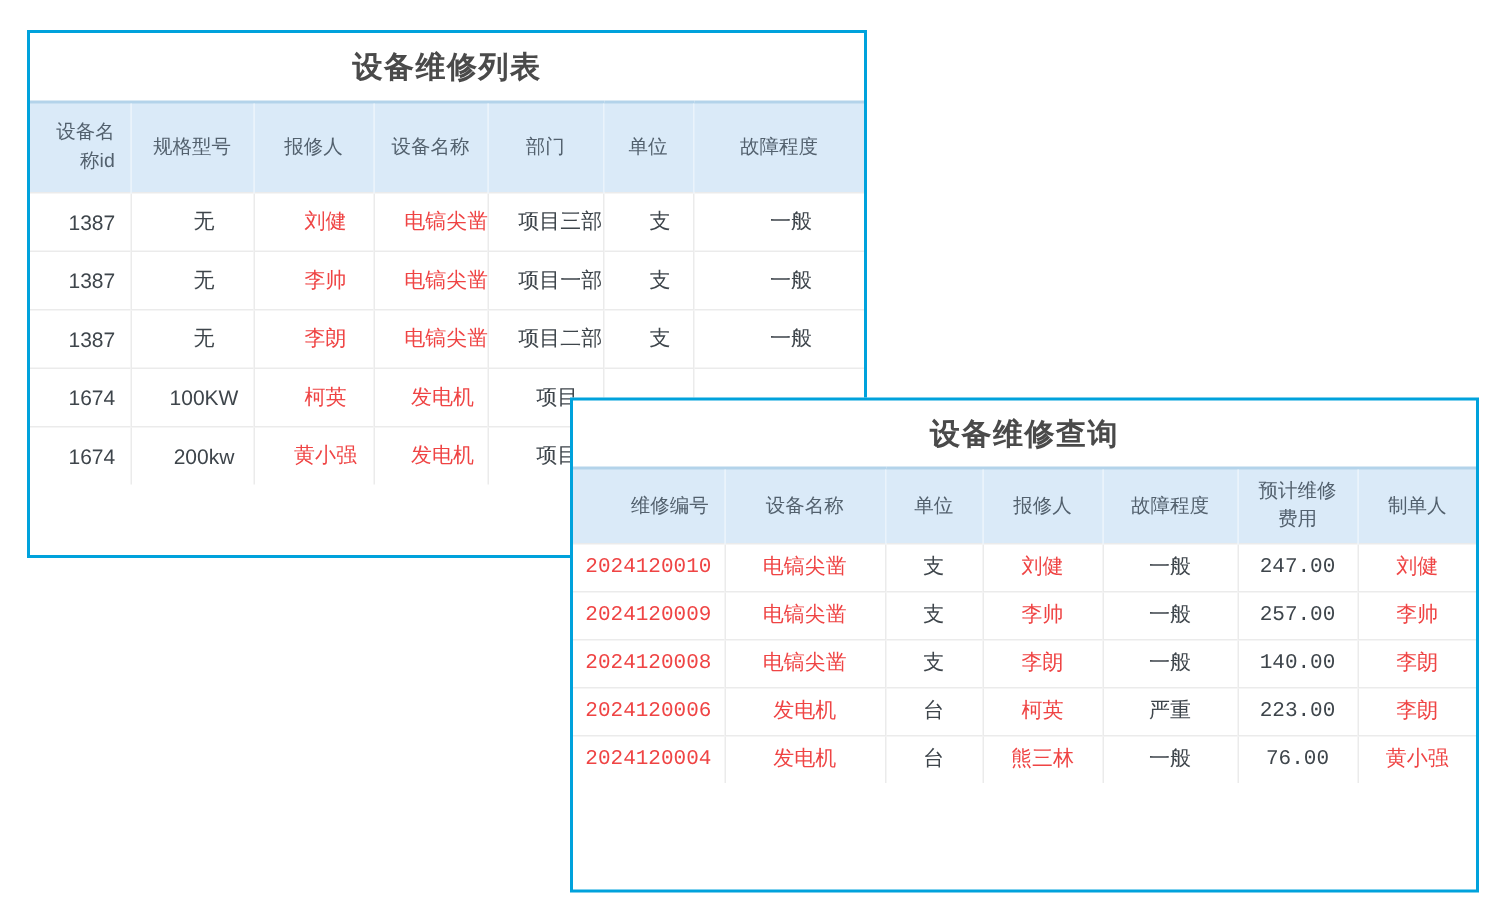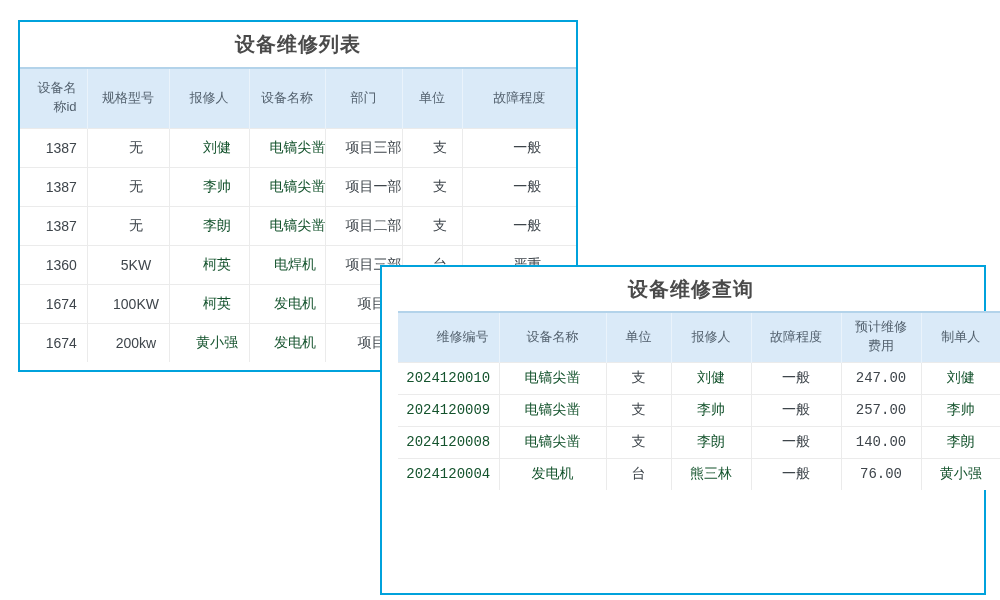--- a/index.html
+++ b/index.html
@@ -59,30 +59,30 @@
     font-size: 14px;
     color: #3e454b;
     text-align: center;
     vertical-align: middle;
     padding: 0 4px;
     overflow: hidden;
     white-space: nowrap;
     box-sizing: border-box;
   }
   tbody td:first-child { border-left: none; }
-  td.link { color: #14532d; cursor: pointer; }
+  td.link { color: #ef4444; cursor: pointer; }
 
   
   #panel-list { left: 18px; top: 8px; width: 560px; height: 352px; z-index: 1; }
   #panel-list .panel-title { height: 45px; }
   #panel-list thead th { height: 60px; }
   #panel-list tbody td { height: 39px; padding-left: 20px; }
 
   
-  #panel-query { left: 380px; top: 253px; width: 606px; height: 330px; z-index: 2; padding-left: 16px; }
+  #panel-query { left: 380px; top: 253px; width: 606px; height: 330px; z-index: 2; }
   #panel-query .panel-title { height: 44px; }
   #panel-query thead th { height: 50px; }
   #panel-query tbody td { height: 32px; font-family: Liberation Mono, monospace; }
 </style>
 </head>
 <body>
 
 <div class="stage">
 
   <div class="panel" id="panel-list">
@@ -130,29 +130,20 @@
           <tr>
             <td>1387</td>
             <td>无</td>
             <td class="link">李朗</td>
             <td class="link">电镐尖凿</td>
             <td>项目二部</td>
             <td>支</td>
             <td>一般</td>
           </tr>
           <tr>
-            <td>1360</td>
-            <td>5KW</td>
-            <td class="link">柯英</td>
-            <td class="link">电焊机</td>
-            <td>项目三部</td>
-            <td>台</td>
-            <td>严重</td>
-          </tr>
-          <tr>
             <td>1674</td>
             <td>100KW</td>
             <td class="link">柯英</td>
             <td class="link">发电机</td>
             <td>项目</td>
             <td></td>
             <td></td>
           </tr>
           <tr>
             <td>1674</td>
@@ -212,20 +203,29 @@
           <tr>
             <td class="link">2024120008</td>
             <td class="link">电镐尖凿</td>
             <td>支</td>
             <td class="link">李朗</td>
             <td>一般</td>
             <td>140.00</td>
             <td class="link">李朗</td>
           </tr>
           <tr>
+            <td class="link">2024120006</td>
+            <td class="link">发电机</td>
+            <td>台</td>
+            <td class="link">柯英</td>
+            <td>严重</td>
+            <td>223.00</td>
+            <td class="link">李朗</td>
+          </tr>
+          <tr>
             <td class="link">2024120004</td>
             <td class="link">发电机</td>
             <td>台</td>
             <td class="link">熊三林</td>
             <td>一般</td>
             <td>76.00</td>
             <td class="link">黄小强</td>
           </tr>
         </tbody>
     </table>

